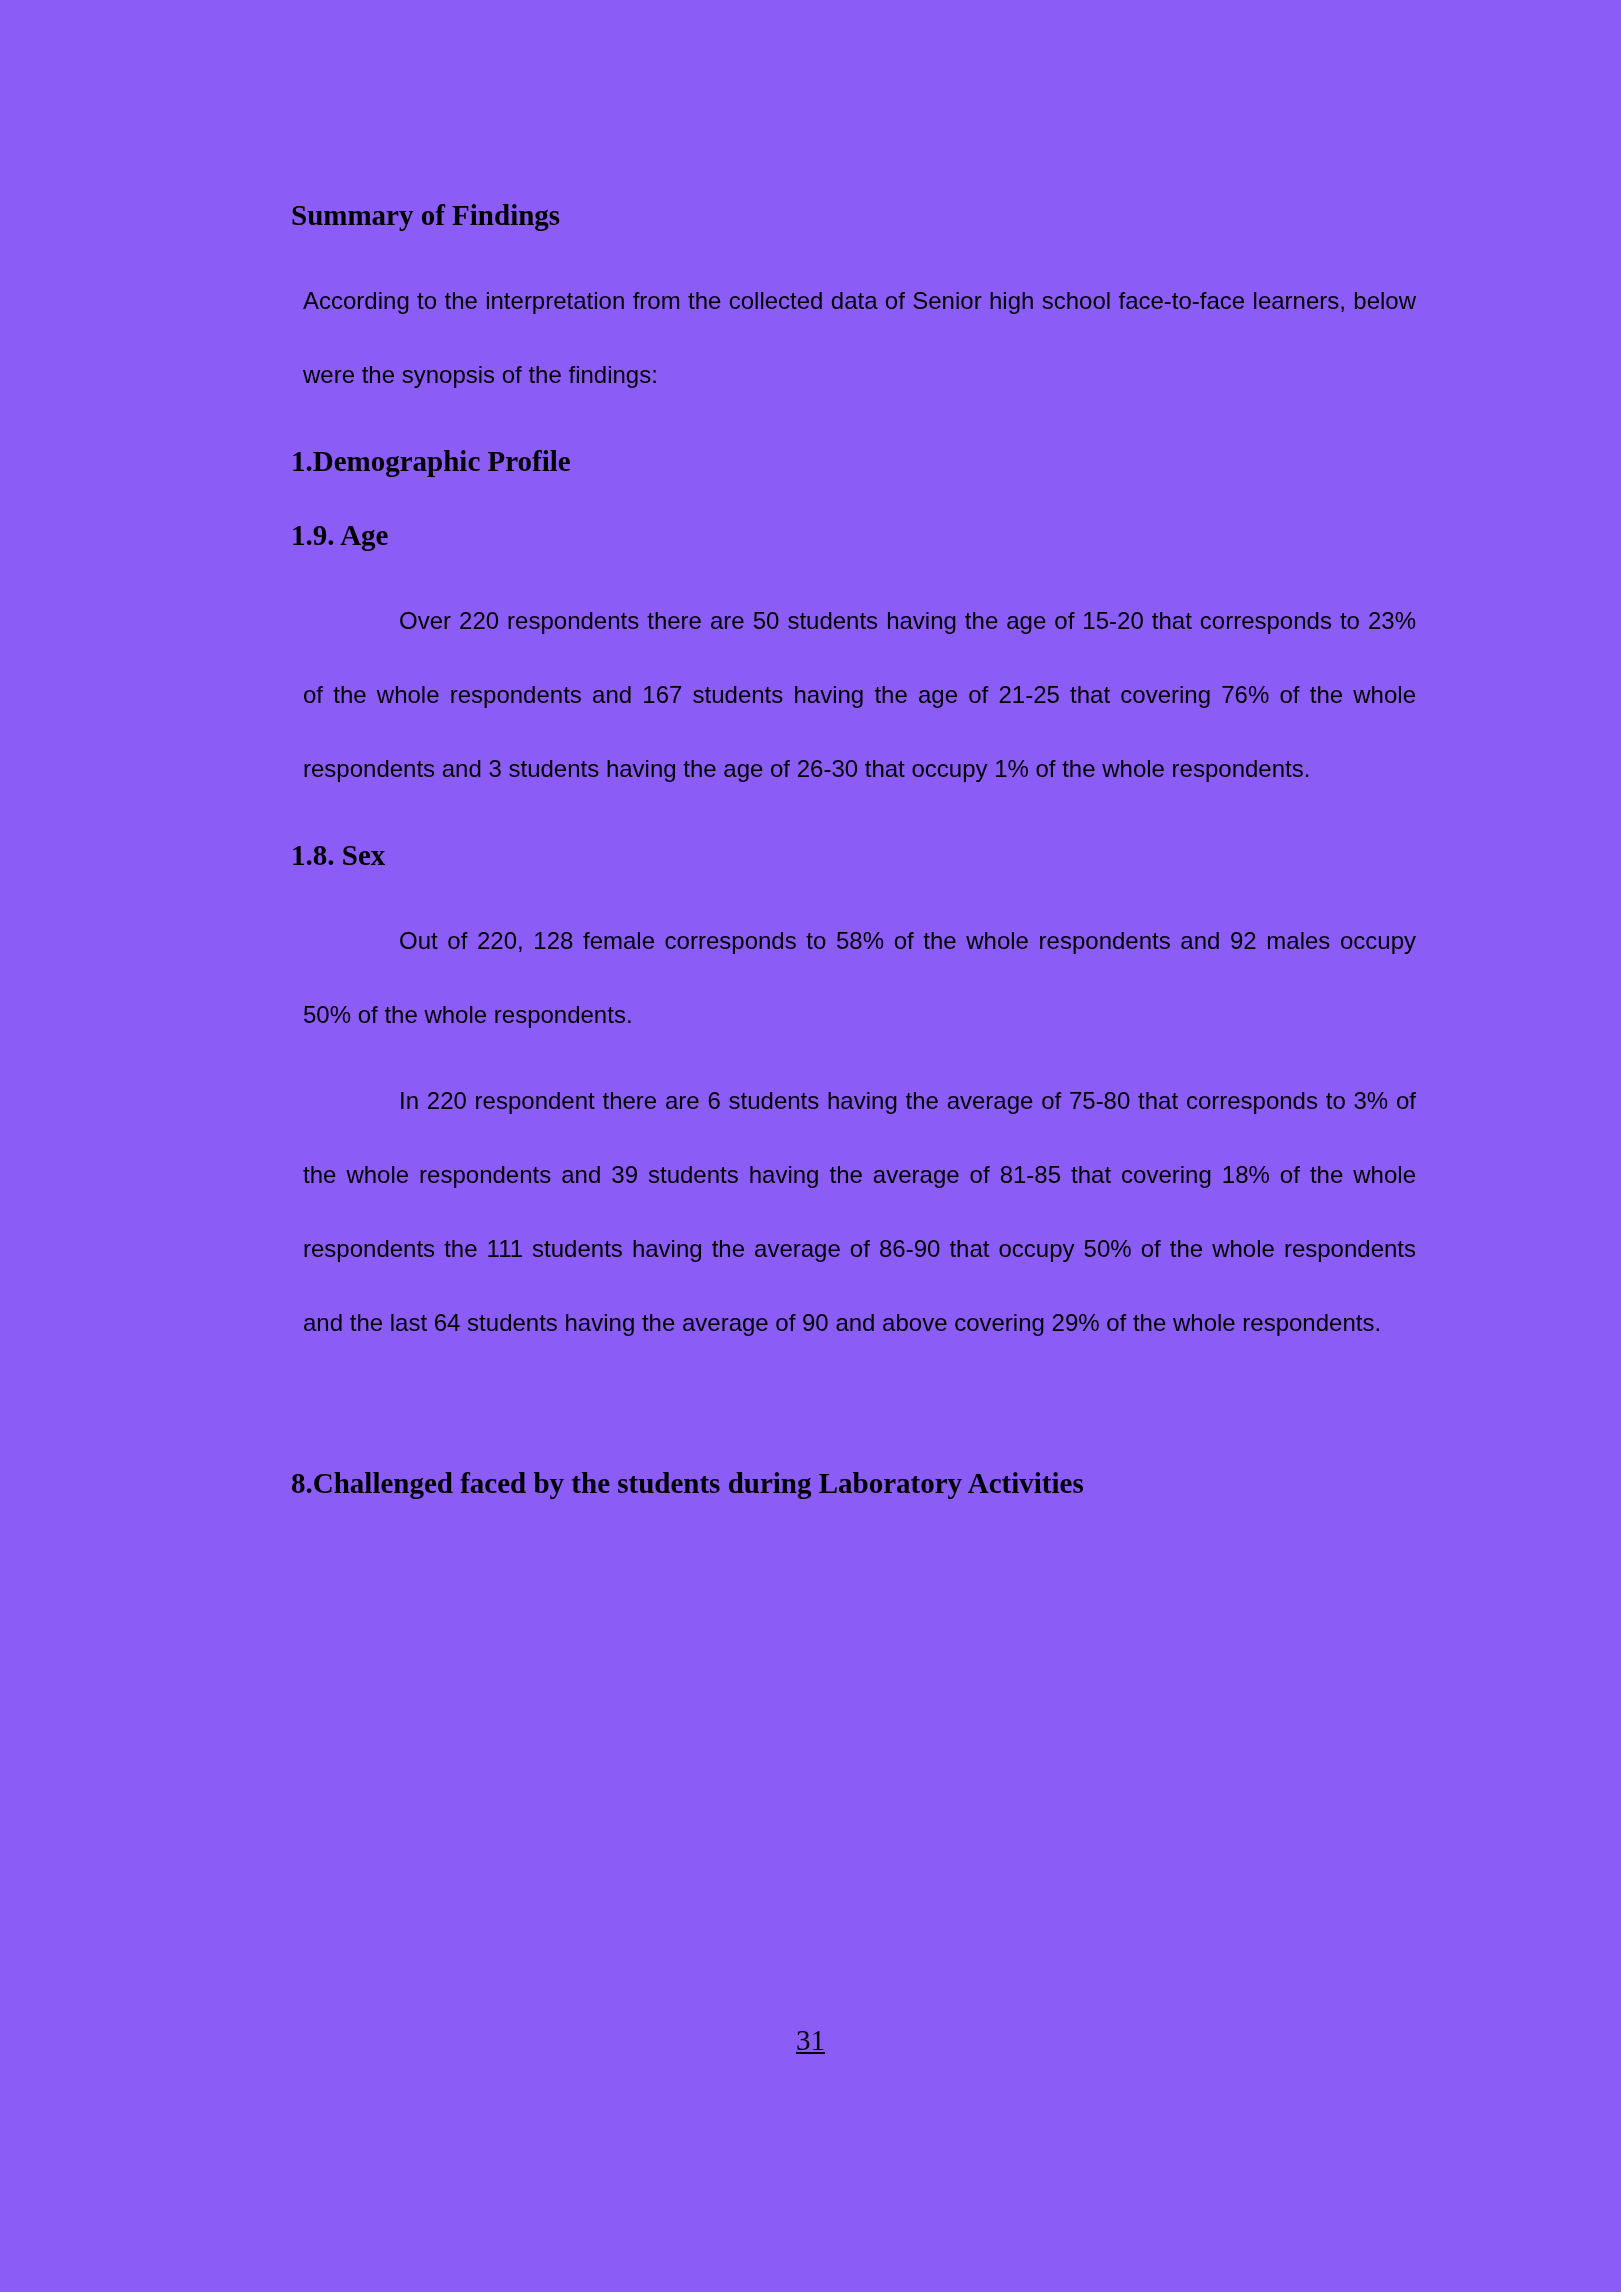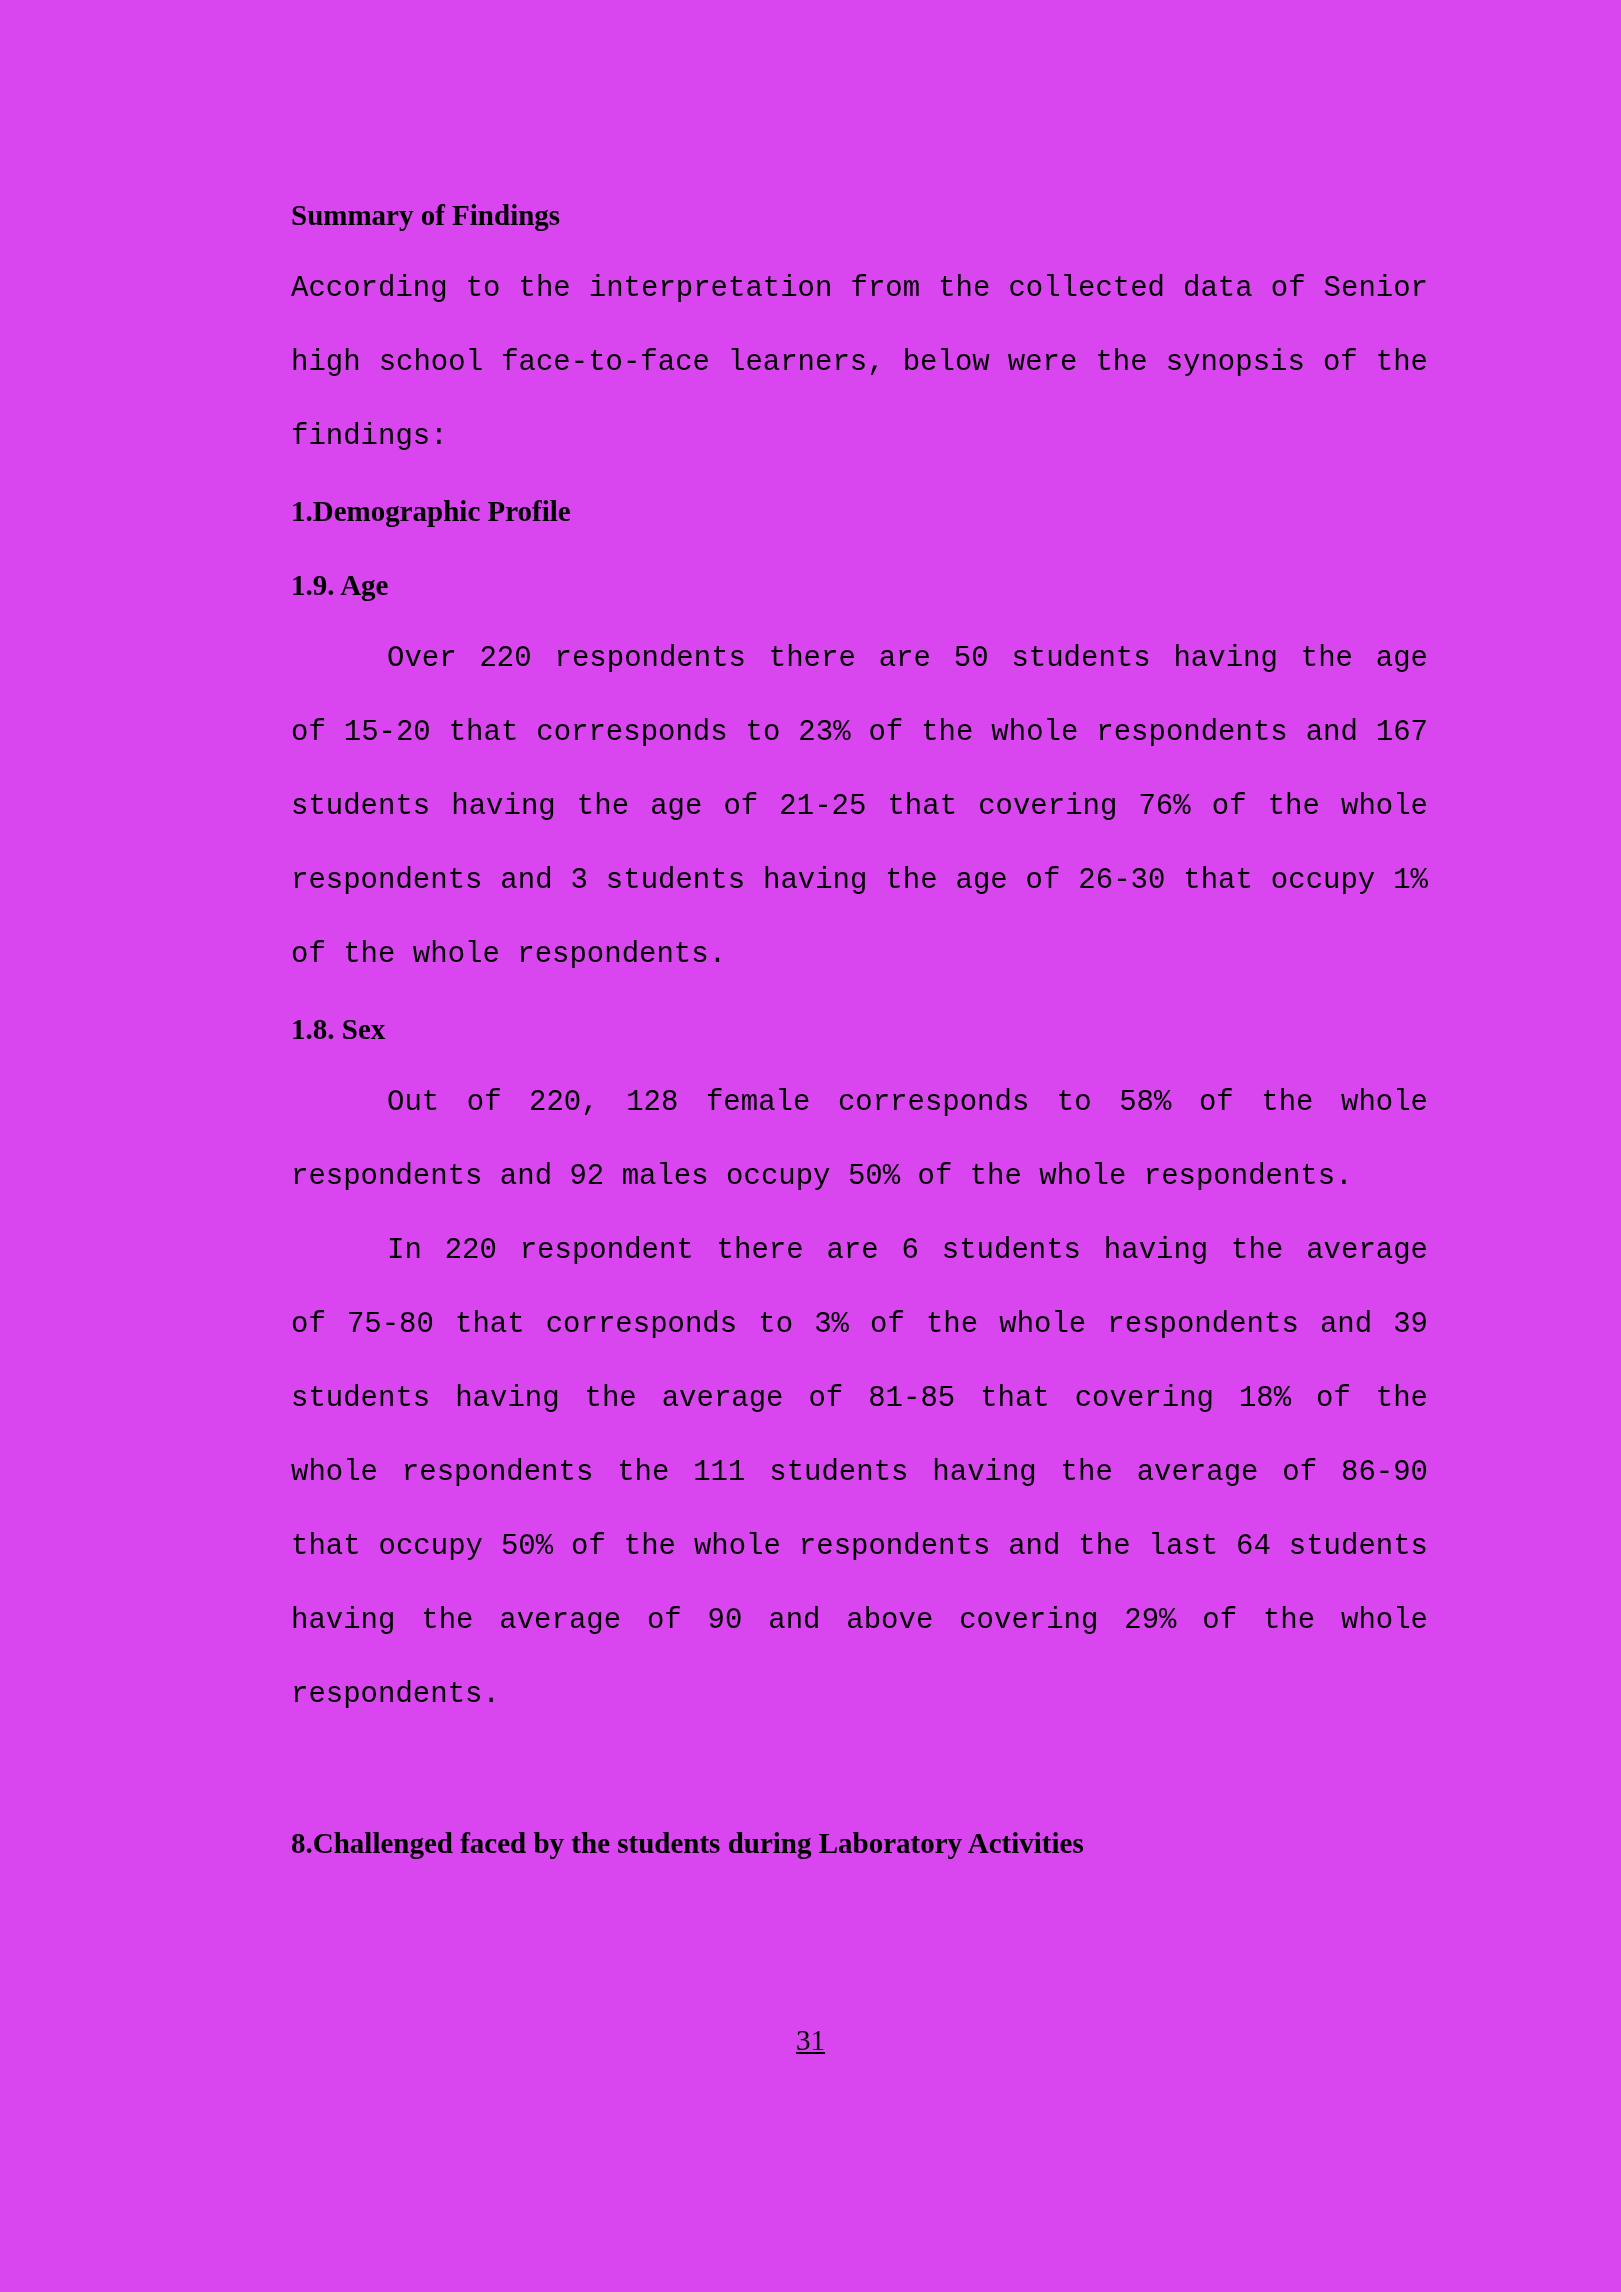--- a/index.html
+++ b/index.html
@@ -4,21 +4,21 @@
 <style>
   html, body {
     margin: 0;
     padding: 0;
     background: #ffffff;
   }
   .page {
     position: relative;
     width: 1621px;
     height: 2293px;
-    background: #d946ef;
+    background: #8b5cf6;
     box-sizing: border-box;
     overflow: hidden;
   }
   .content {
     position: absolute;
     left: 291px;
     top: 178px;
     width: 1137px;
   }
   .doc-text {
@@ -32,24 +32,24 @@
     font-size: 29px;
     font-weight: bold;
     line-height: 74px;
     margin: 0;
     padding: 0;
     color: #000000;
     text-align: left;
     white-space: pre;
   }
   p.para {
-    font-family: Liberation Mono, monospace;
-    font-size: 29px;
+    font-family: Liberation Sans, sans-serif;
+    font-size: 24px;
     line-height: 74px;
-    margin: 0;
+    margin: 12px;
     padding: 0;
     color: #000000;
     text-align: justify;
     text-justify: inter-word;
     hyphens: none;
   }
   p.para.indent {
     text-indent: 96px;
   }
   .spacer-line {

